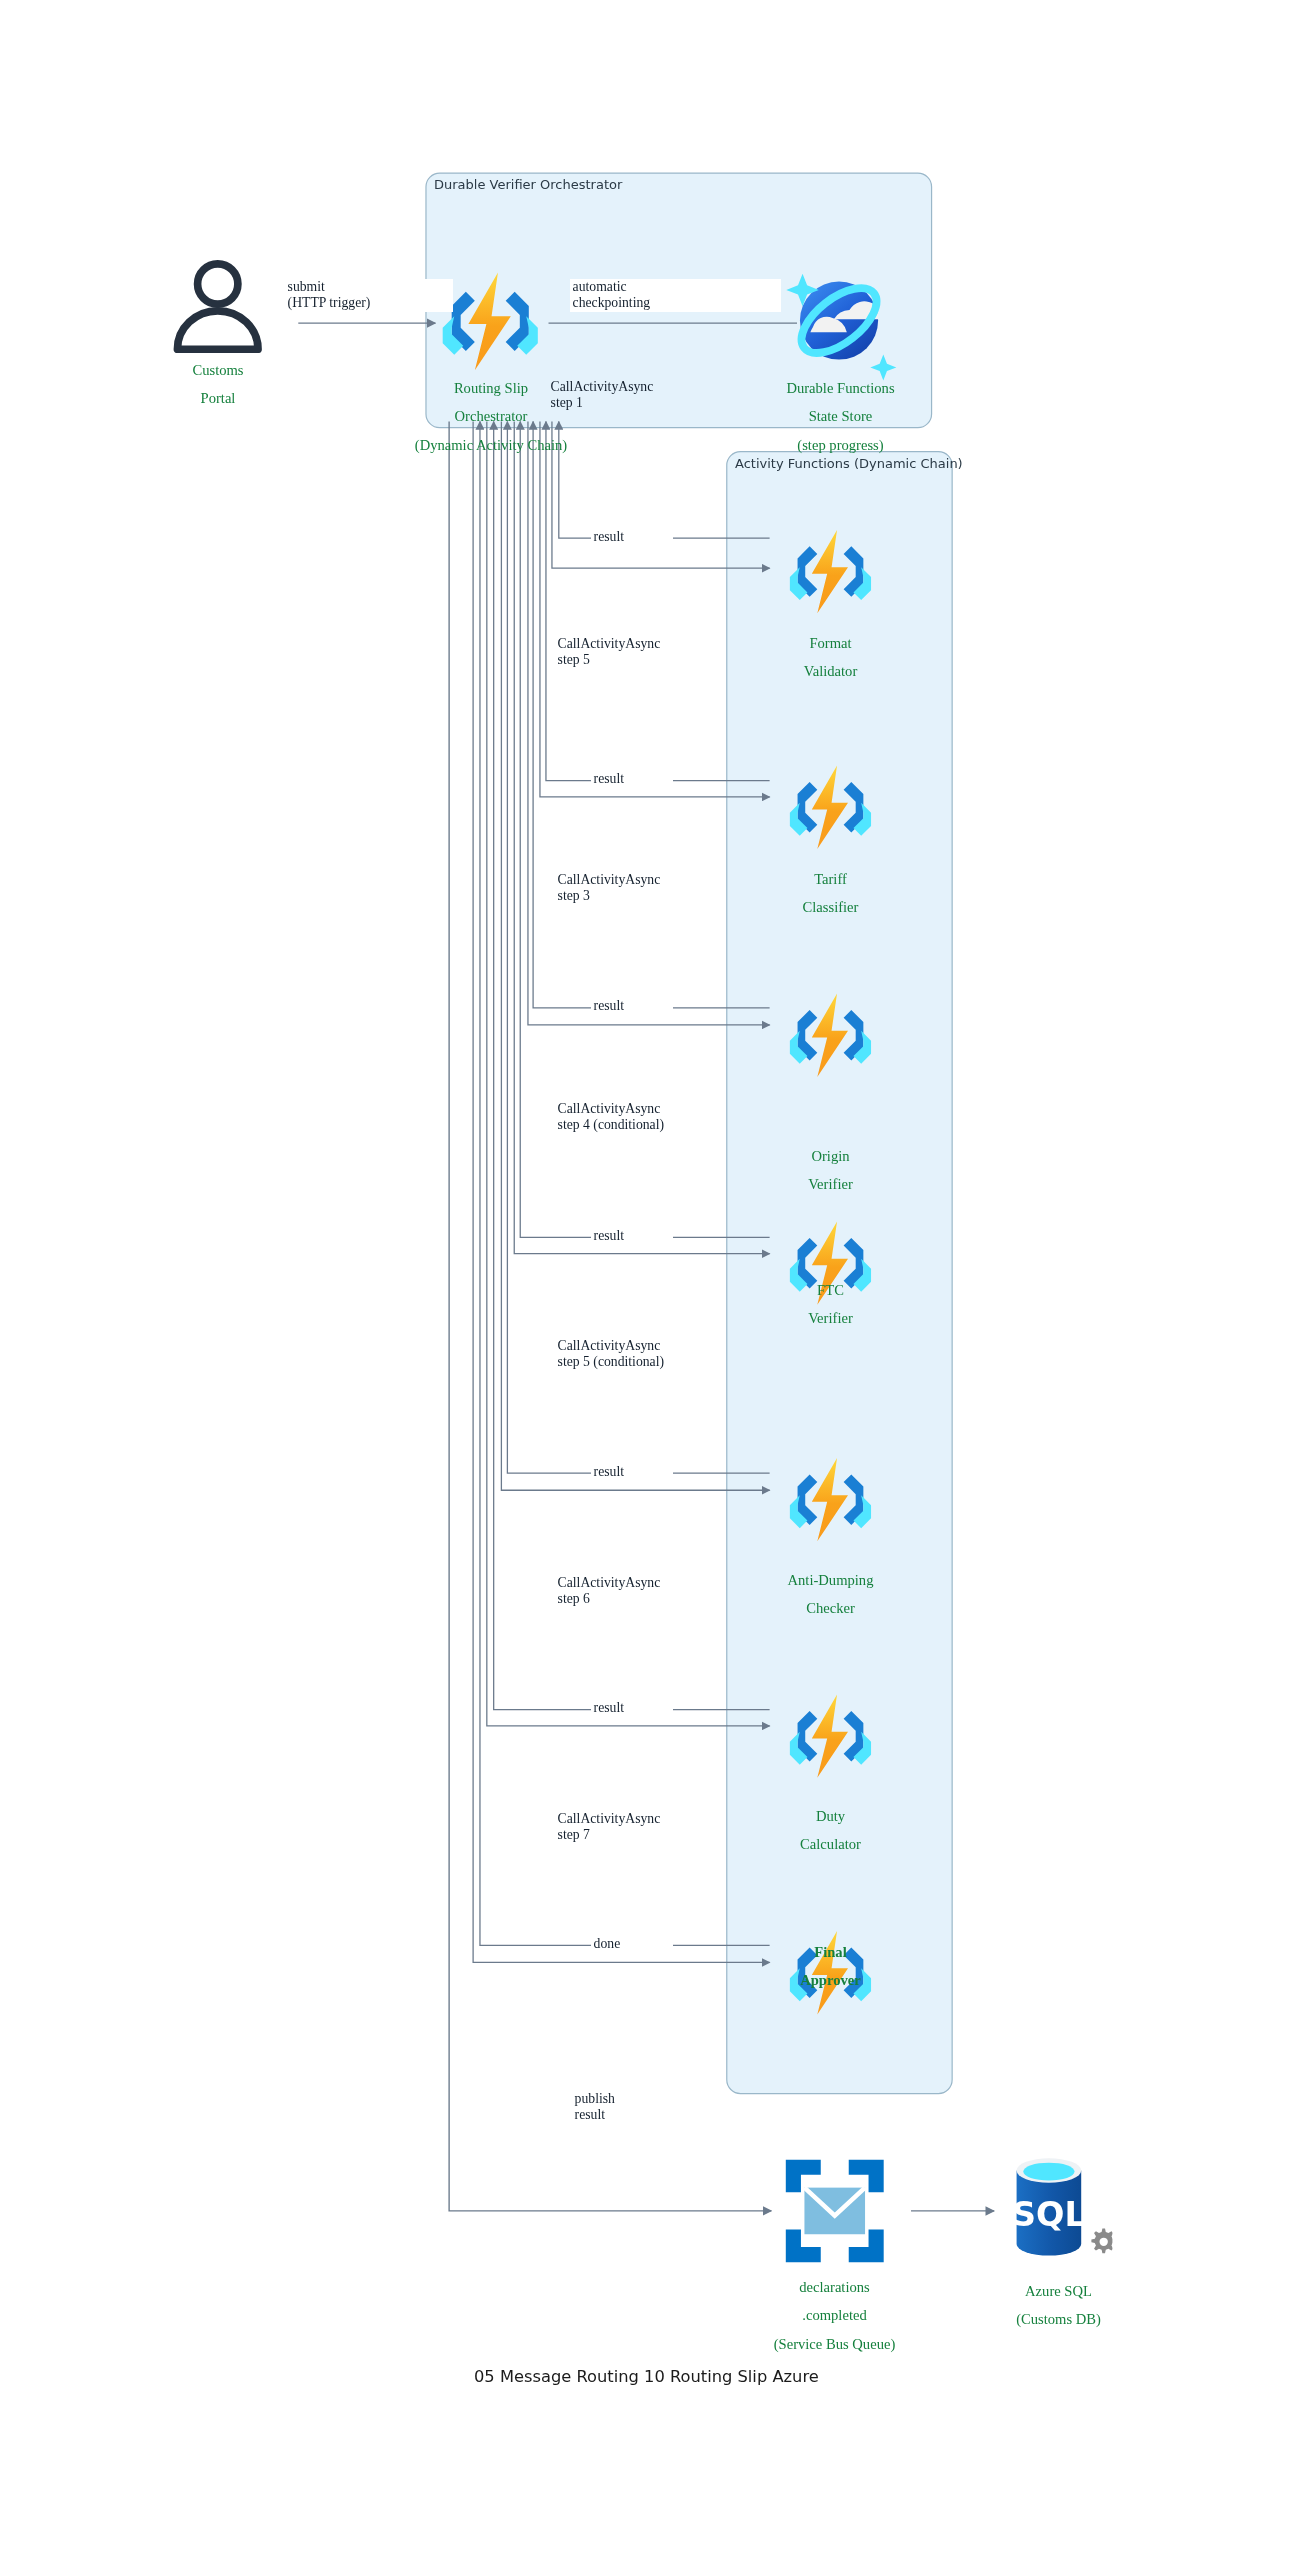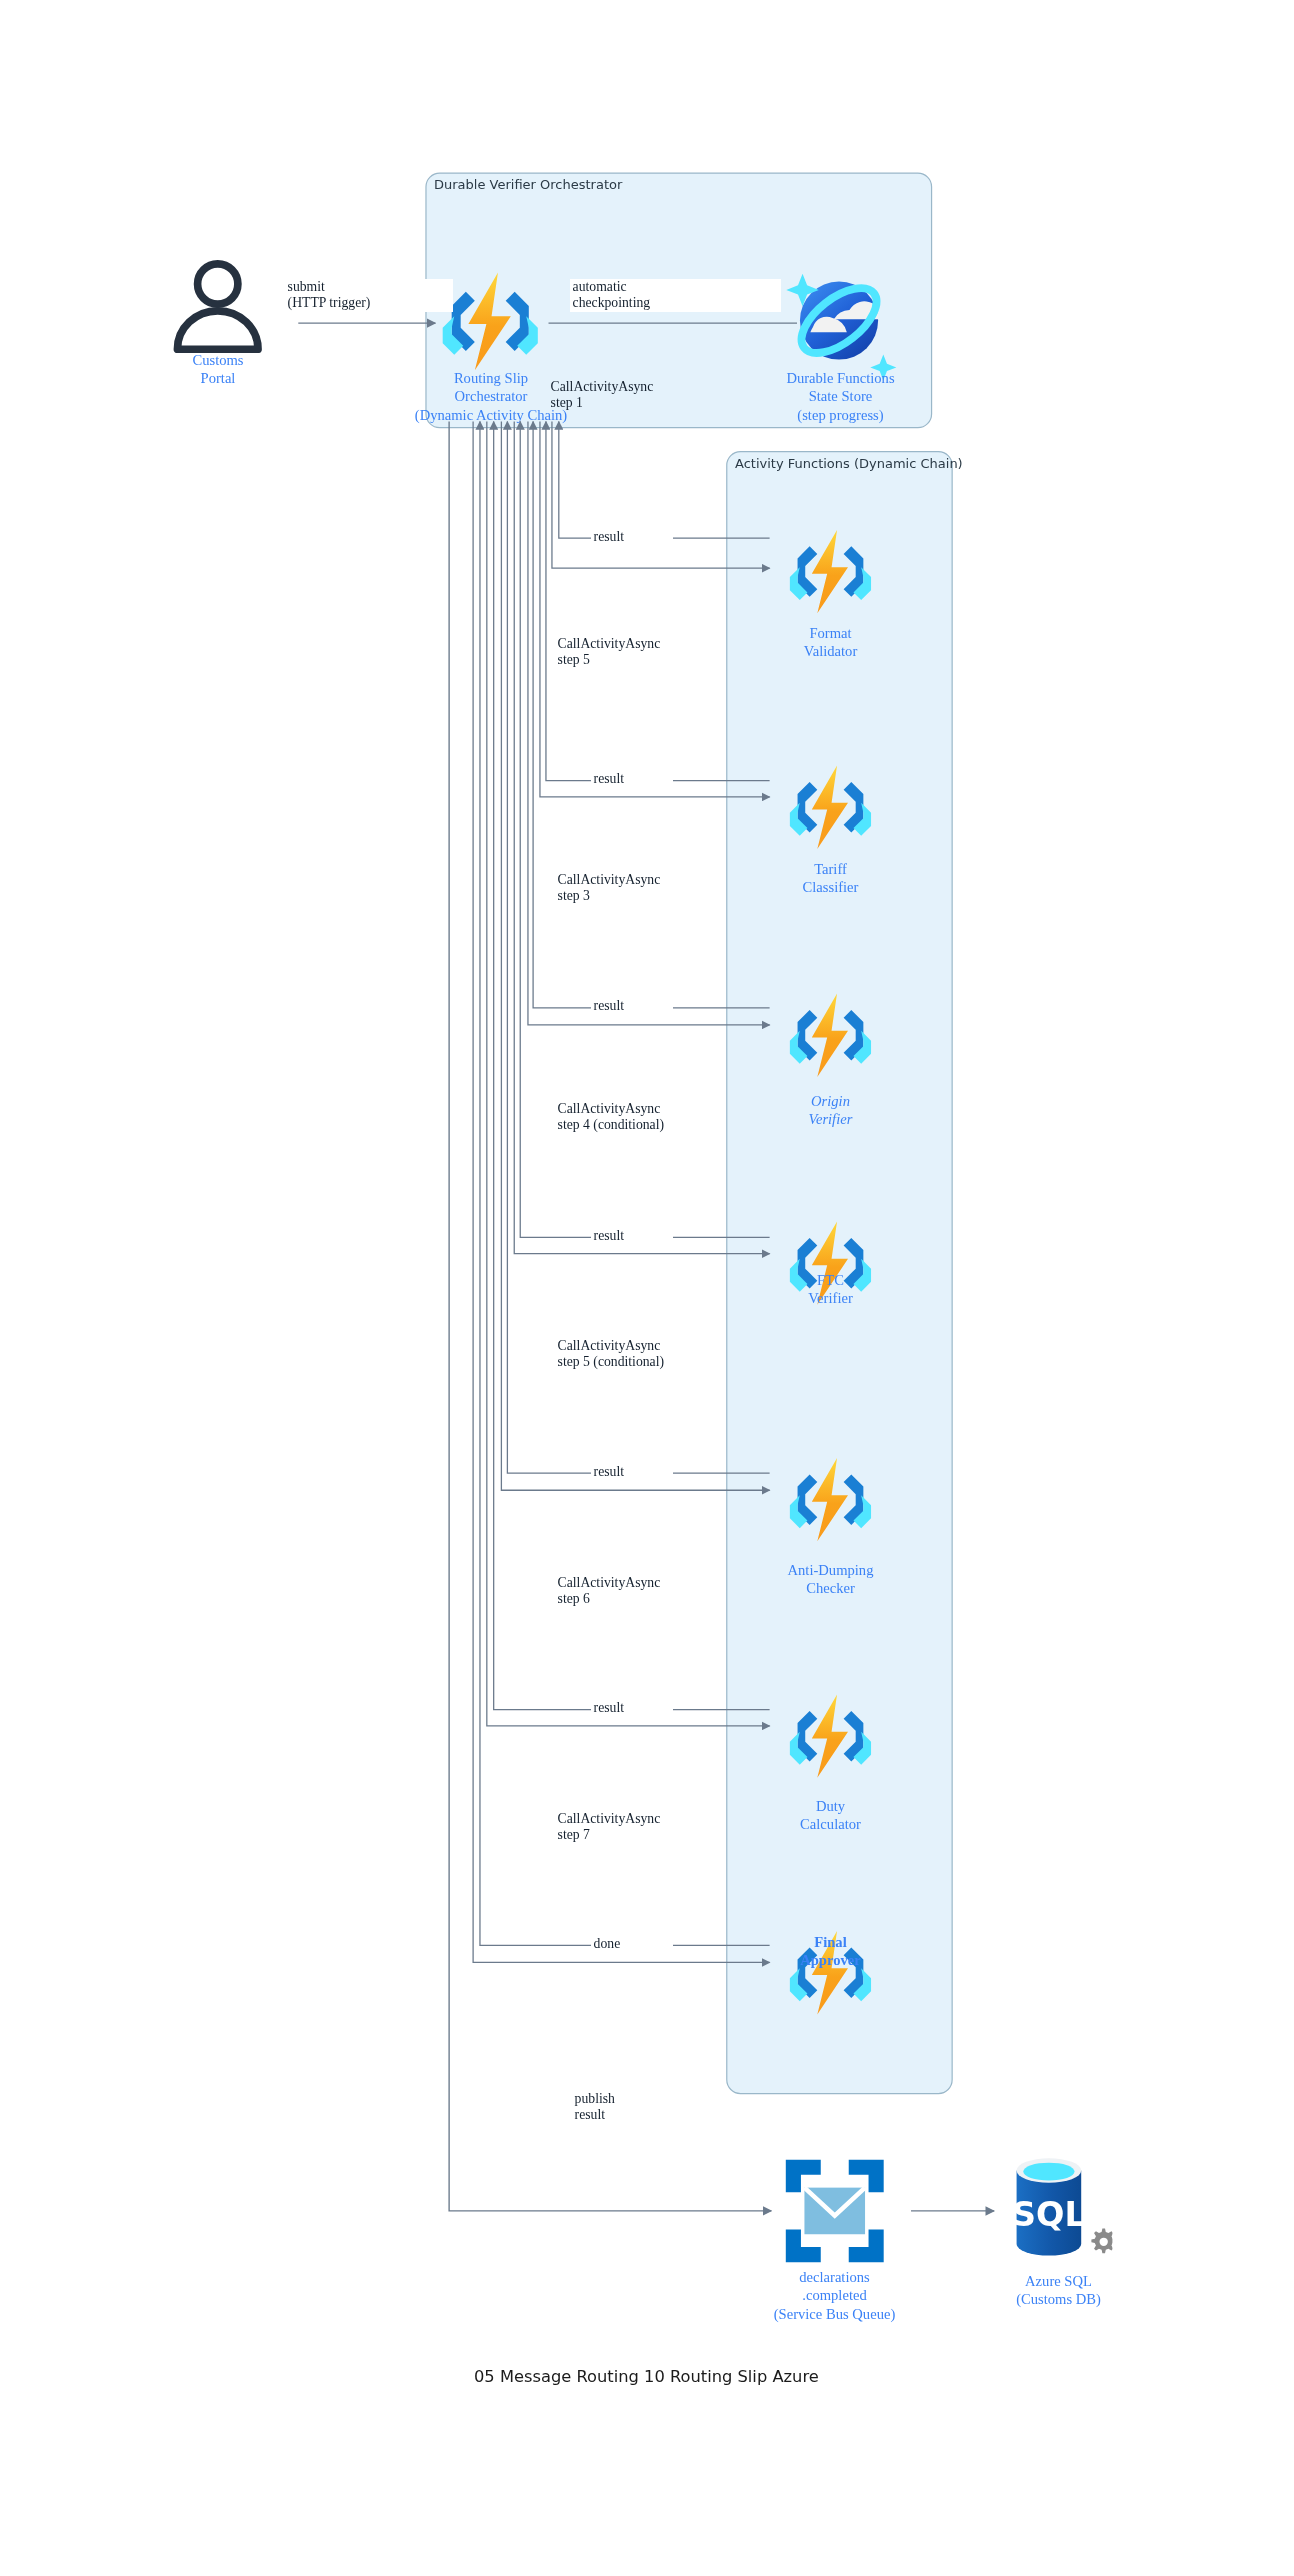--- a/index.html
+++ b/index.html
@@ -13,23 +13,23 @@
   }
   #canvas{position:absolute;left:0;top:0;width:1295px;height:2576px;}
   .svg-layer{position:absolute;left:0;top:0;width:1295px;height:2576px;pointer-events:none;}
 
   .node{position:absolute;text-align:center;}
   .node .cap{
     display:block;
     font-family:"Liberation Serif", serif;
     font-size:14.6px;
     line-height:16.3px;
-    color:#3b82f6;
-    white-space:nowrap;
-    margin-top:2px;
+    color:#15803d;
+    white-space:nowrap;
+    margin-top:12px;
   }
 
   .grp-title{
     position:absolute;
     font-family:"DejaVu Sans", sans-serif;
     font-size:13px;
     color:#2b3a46;
     white-space:nowrap;
   }
 
@@ -206,21 +206,21 @@
   </div>
 
   <div class="node" style="left:745px; top:623px; width:171px;">
     <span class="cap">Format</span>
     <span class="cap">Validator</span>
   </div>
   <div class="node" style="left:745px; top:859px; width:171px;">
     <span class="cap">Tariff</span>
     <span class="cap">Classifier</span>
   </div>
-  <div class="node" style="left:745px; top:1091px; width:171px;font-style:italic;">
+  <div class="node" style="left:745px; top:1136px; width:171px;">
     <span class="cap">Origin</span>
     <span class="cap">Verifier</span>
   </div>
   <div class="node" style="left:745px; top:1270px; width:171px;">
     <span class="cap">FTC</span>
     <span class="cap">Verifier</span>
   </div>
   <div class="node" style="left:745px; top:1560px; width:171px;">
     <span class="cap">Anti-Dumping</span>
     <span class="cap">Checker</span>

